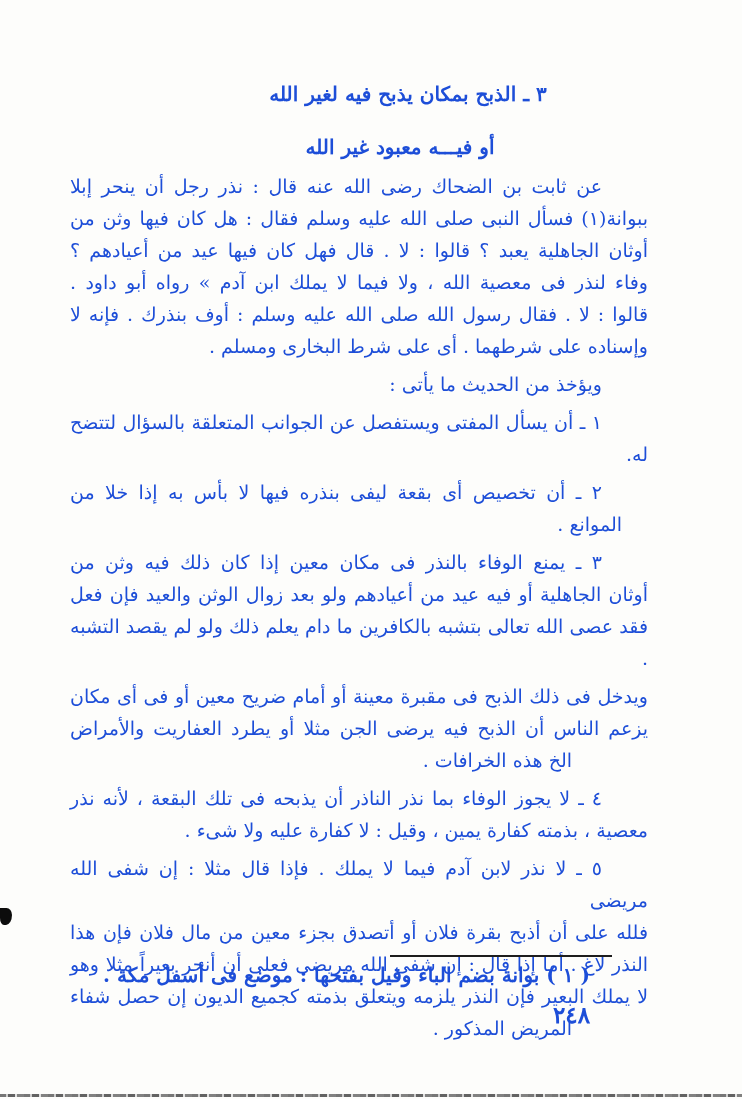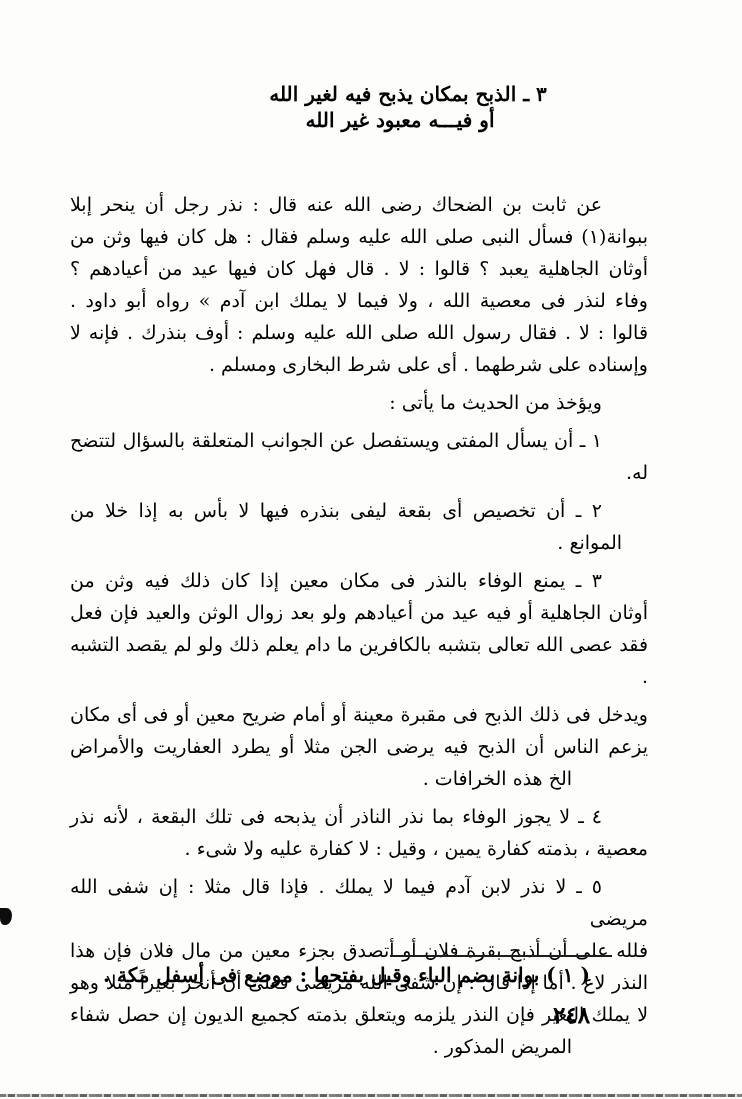--- a/index.html
+++ b/index.html
@@ -1,38 +1,38 @@
 <!DOCTYPE html>
 <html lang="ar" dir="rtl"><head>
 <meta charset="utf-8">
 <style>
   html,body { margin:0; padding:0; background:#e8e8e8; }
   .page {
     position:relative;
     width:742px; height:1099px;
     margin:0 auto;
     background:#fdfdfb;
-    color:#000000;
+    color:#1d4ed8;
     font-family:"DejaVu Serif", serif;
     direction:rtl;
     overflow:hidden;
   }
   
   .heading-line1 {
     position:absolute; top:82px; left:74px; right:0;
     text-align:center; font-size:20px; font-weight:bold;
     letter-spacing:.5px;
   }
   .heading-line2 {
-    position:absolute; top:108px; left:58px; right:0;
+    position:absolute; top:135px; left:58px; right:0;
     text-align:center; font-size:20px; font-weight:bold;
   }
   
   .body-block {
-    position:absolute; top:188px; right:94px; left:70px;
+    position:absolute; top:170px; right:94px; left:70px;
     font-size:19px;
   }
   .line {
     line-height:32px;
     min-height:32px;
     text-align:right;
   }
   .kind-full, .kind-start-full {
     text-align:justify;
     text-align-last:justify;

